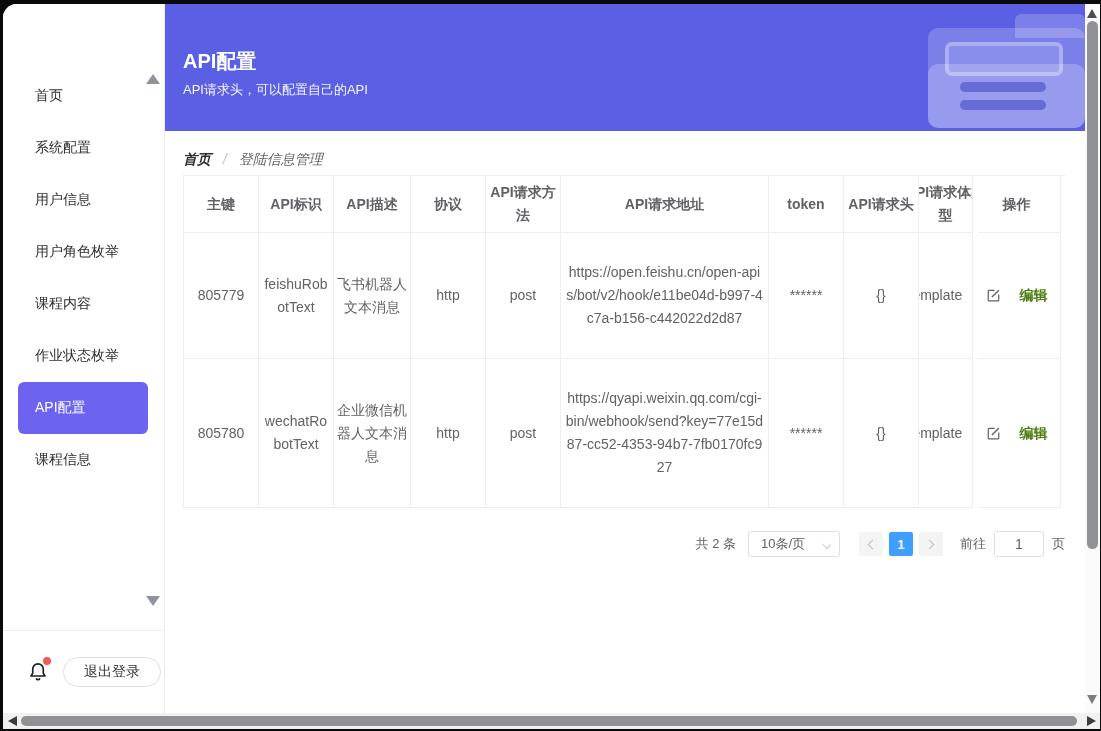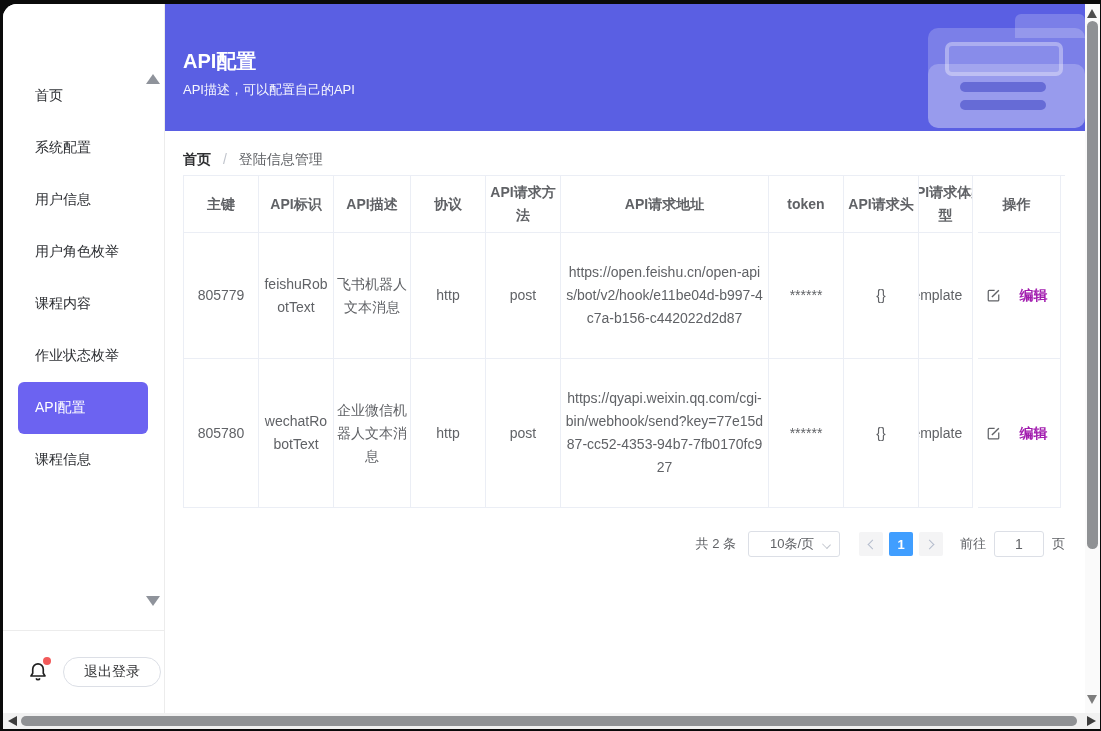--- a/index.html
+++ b/index.html
@@ -46,46 +46,46 @@
                   border:4px solid rgba(255,255,255,0.30); background:rgba(255,255,255,0.10);
                   border-radius:7px; }
   .folder .front{ position:absolute; left:0; top:60px; width:157px; height:64px;
                   background:rgba(255,255,255,0.22); border-radius:10px; }
   .folder .bar  { position:absolute; left:32px; width:86px; height:10px; border-radius:5px;
                   background:rgba(42,48,186,0.45); }
   .folder .bar.b1 { top:78px; } .folder .bar.b2 { top:96px; }
 
   
   .content { position:absolute; left:162px; top:127px; width:920px; height:582px; background:#fff; }
-  .breadcrumb { position:absolute; left:18px; top:20px; font-size:14px; }
+  .breadcrumb { position:absolute; left:18px; top:20px; font-size:14px;font-style:italic; }
   .crumb-home { color:#303133; font-weight:bold; cursor:pointer; }
   .crumb-sep { color:#c0c4cc; margin:0 8px; }
   .crumb-cur { color:#606266; }
 
   
   .table { position:absolute; left:18px; top:44px; width:882px; font-size:14px; color:#606266;
            border-top:1px solid #ebeef5; border-left:1px solid #ebeef5; background:#fff; }
   .tr { display:flex; }
   .th, .td { display:flex; align-items:center; justify-content:center; text-align:center;
              border-right:1px solid #ebeef5; border-bottom:1px solid #ebeef5;
              line-height:23px; overflow:hidden; }
   .th { height:57px; font-weight:bold; color:#606266; padding:0 3px; }
   .td { padding:28px 3px; word-break:break-all; }
   .clip-inner { display:block; width:82px; flex:none; word-break:break-all; }
   .td .clip-inner { white-space:nowrap; text-align:left; padding-left:4px; }
   .fixed-gap { position:absolute; left:789px; top:0; bottom:0; width:5px; background:#fff; z-index:3; }
-  .edit-link { display:inline-flex; align-items:center; gap:19px; color:#a21caf; cursor:pointer;
+  .edit-link { display:inline-flex; align-items:center; gap:19px; color:#4d7c0f; cursor:pointer;
                font-weight:bold; }
 
   
   .pagination { position:absolute; left:18px; top:400px; width:882px; display:flex;
                 justify-content:flex-end; align-items:center; font-size:13px; color:#606266; }
   .pg-total { margin-right:12px; }
   .pg-size { position:relative; width:92px; height:26px; border:1px solid #dcdfe6; border-radius:3px;
-             display:flex; align-items:center; padding-left:21px; margin-right:16px; cursor:pointer;
+             display:flex; align-items:center; padding-left:12px; margin-right:16px; cursor:pointer;
              background:#fff; }
   .pg-size .chev { position:absolute; right:9px; top:9px; width:7px; height:7px;
                    border-right:1.5px solid #c0c4cc; border-bottom:1.5px solid #c0c4cc;
                    transform:rotate(45deg) scaleY(0.8); }
   .pg-btn { width:24px; height:24px; border-radius:2px; background:#f4f4f5; margin:0 3px;
             display:flex; align-items:center; justify-content:center; cursor:pointer; }
   .pg-btn .chevron { width:7px; height:7px; border-left:1.7px solid #b4bccc; border-bottom:1.7px solid #b4bccc; }
   .pg-btn .chevron.left  { transform:rotate(45deg); margin-left:3px; }
   .pg-btn .chevron.right { transform:rotate(225deg); margin-right:3px; }
   .pg-page { width:24px; height:24px; border-radius:2px; background:#409EFF; color:#fff;
@@ -138,21 +138,21 @@
             <path d="M8.3 15.8a1.8 1.8 0 0 0 3.4 0"></path>
           </svg>
           <span class="bell-dot" style="background: rgb(242, 90, 90);"></span>
         </div>
         <button class="logout-btn">退出登录</button>
       </div>
     </aside>
 
     <header class="banner" style="background: rgb(90, 95, 227);">
       <div class="banner-title">API配置</div>
-      <div class="banner-subtitle">API描述，可以配置自己的API</div>
+      <div class="banner-subtitle">API请求头，可以配置自己的API</div>
       <div class="folder">
         <div class="tab"></div>
           <div class="back"></div>
           <div class="slot"></div>
         <div class="front"></div>
           <div class="bar b1"></div>
           <div class="bar b2"></div>
       </div>
     </header>
 

